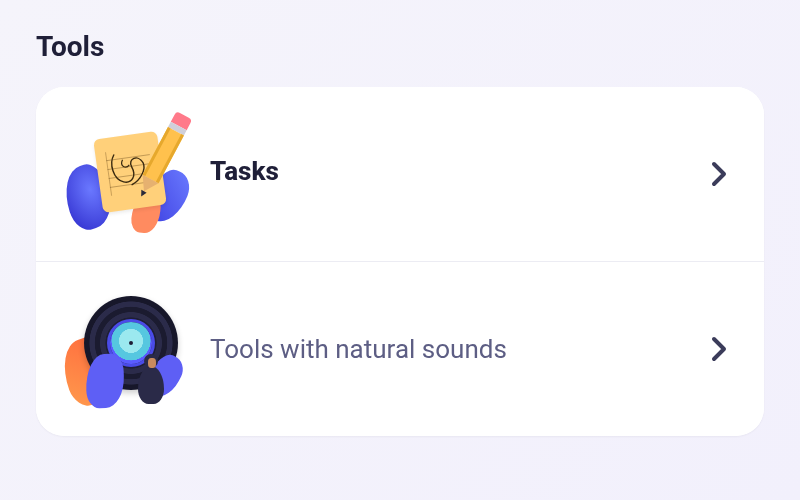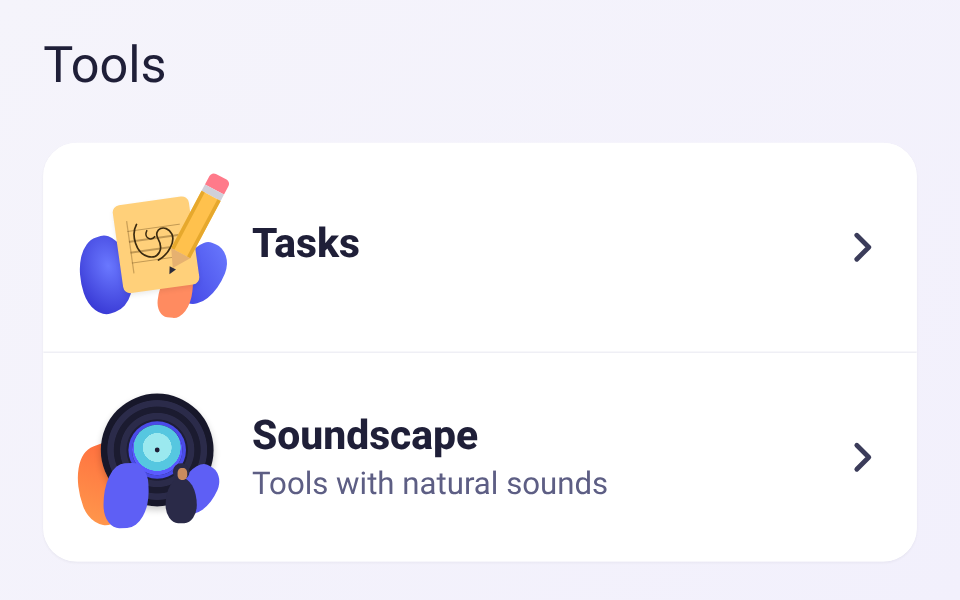--- a/index.html
+++ b/index.html
@@ -5,24 +5,24 @@
     * { margin: 0; padding: 0; box-sizing: border-box; }
     body {
       width: 800px;
       height: 500px;
       background: linear-gradient(135deg, #f5f4fb 0%, #f2f0fc 100%);
       font-family: -apple-system, BlinkMacSystemFont, "Segoe UI", Roboto, sans-serif;
       padding: 30px 36px;
       overflow: hidden;
     }
     .page-title {
-      font-size: 42px;
-      font-weight: 400;
+      font-size: 28px;
+      font-weight: 700;
       color: #1f1f38;
-      margin-bottom: 40px;
+      margin-bottom: 24px;
     }
     .card {
       background: #ffffff;
       border-radius: 28px;
       box-shadow: 0 1px 2px rgba(30,30,60,0.05);
       overflow: hidden;
     }
     .row {
       display: flex;
       align-items: center;
@@ -38,21 +38,21 @@
       width: 110px;
       height: 110px;
       flex-shrink: 0;
       position: relative;
     }
     .text-col {
       flex: 1;
       min-width: 0;
     }
     .row-title {
-      font-size: 34px;
+      font-size: 26px;
       font-weight: 800;
       color: #1f1f38;
       margin-bottom: 6px;
     }
     .row-sub {
       font-size: 26px;
       font-weight: 400;
       color: #5d5e84;
     }
     .chevron {
@@ -259,21 +259,20 @@
   <div class="row">
     <div class="thumb sound-illus">
       <span class="leafA"></span>
       <div class="record"></div>
       <div class="label"></div>
       <span class="leafB"></span>
       <span class="leafC"></span>
       <div class="figure"></div>
     </div>
     <div class="text-col">
-      <div class="row-title">Soundscape</div>
       <div class="row-sub">Tools with natural sounds</div>
     </div>
     <svg class="chevron" width="18" height="28" viewBox="0 0 18 28">
       <path d="M4 4 L14 14 L4 24" stroke="currentColor" stroke-width="4" fill="none" stroke-linecap="round" stroke-linejoin="round"></path>
     </svg>
   </div>
 
 </div>
 
 </body></html>

